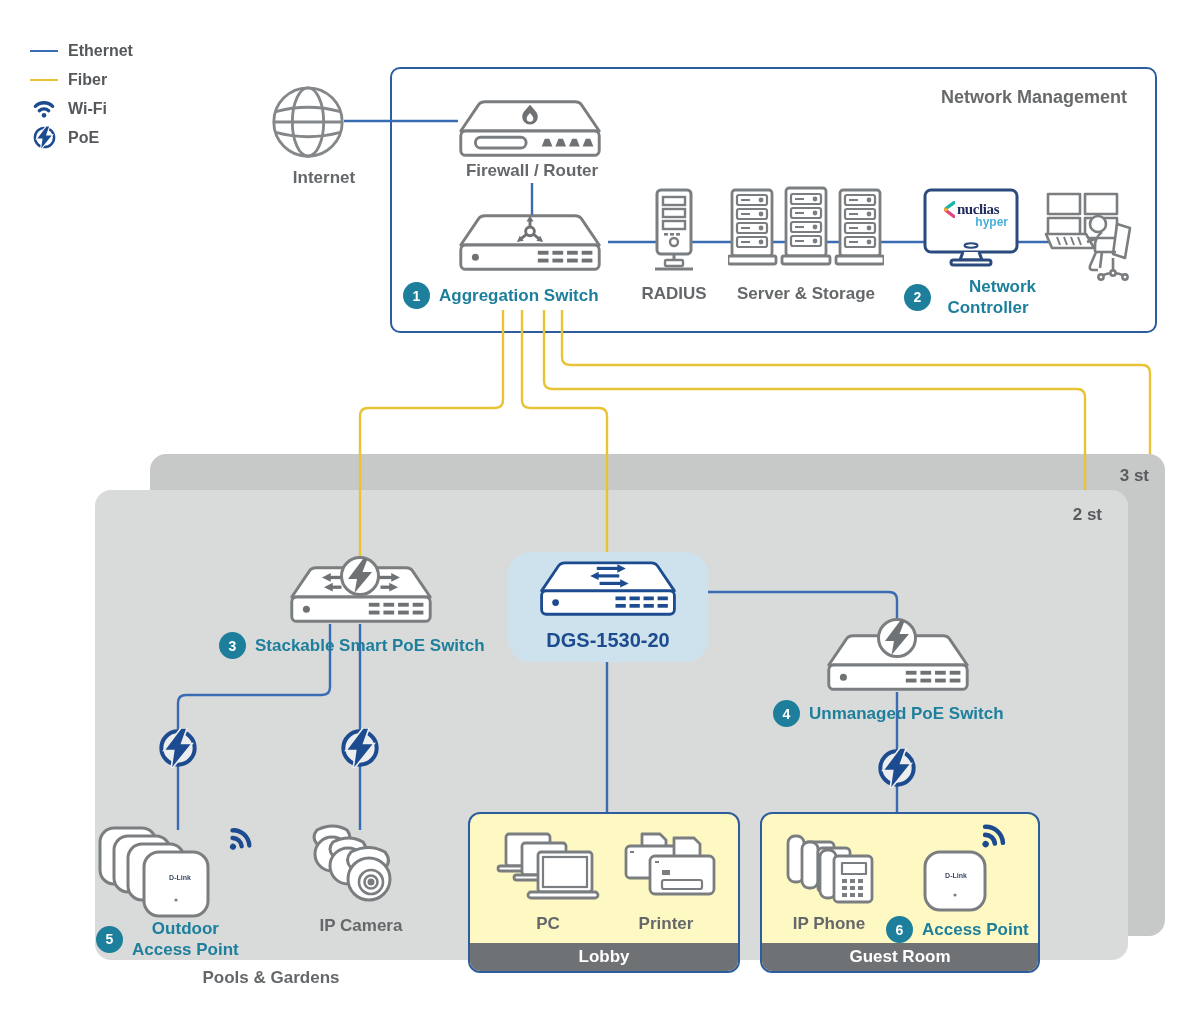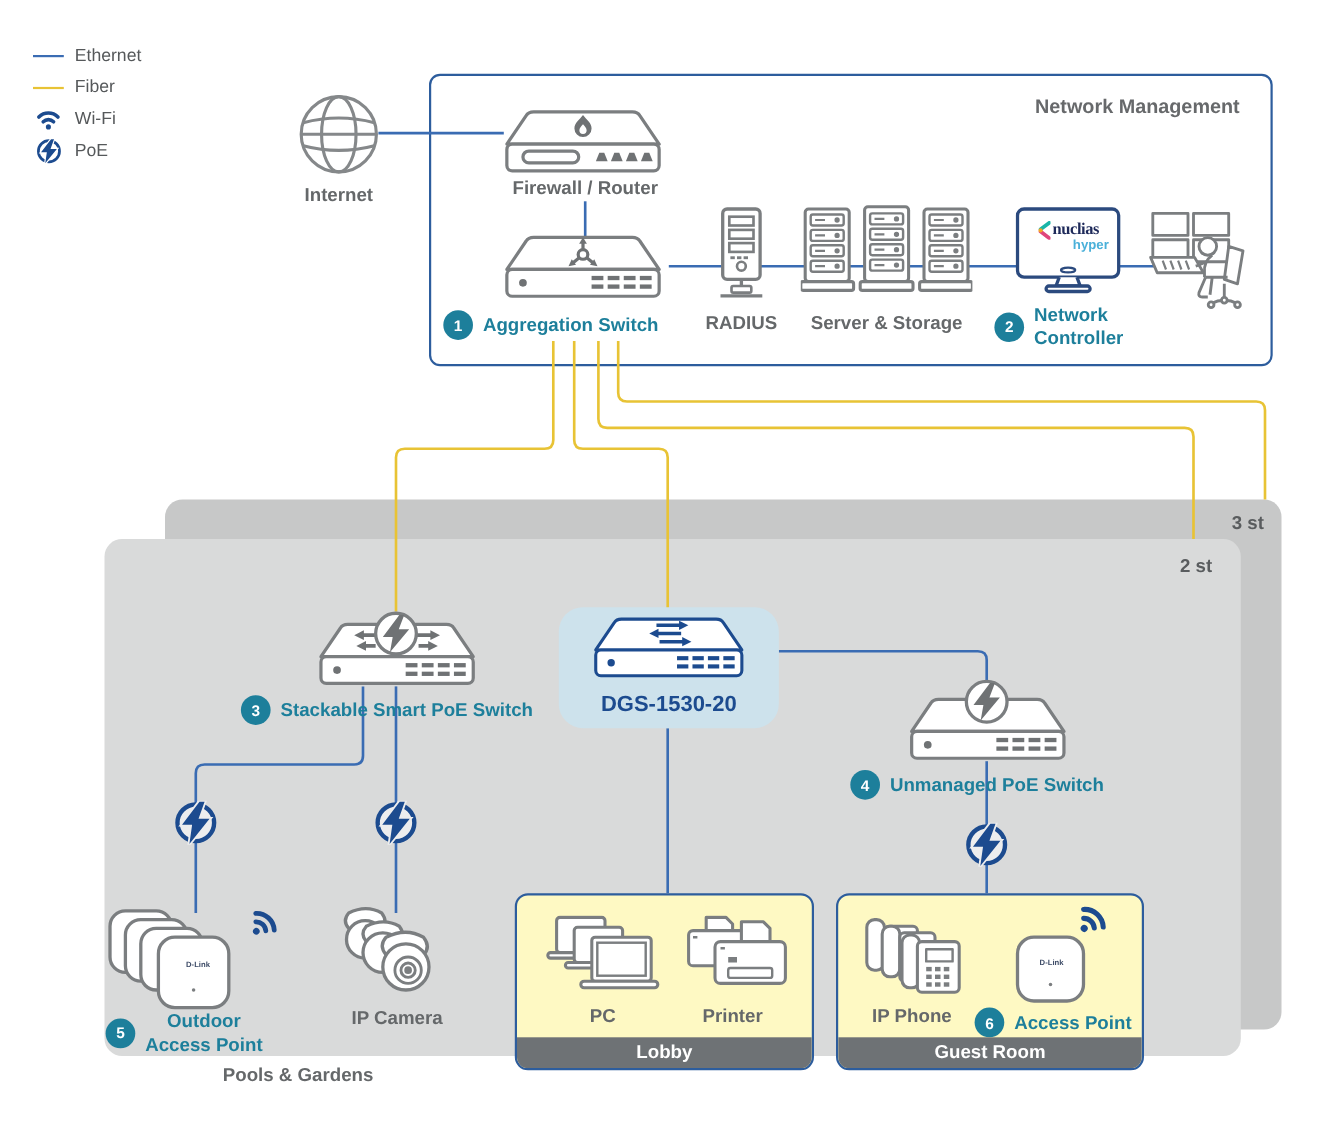--- a/index.html
+++ b/index.html
@@ -46,21 +46,21 @@
   .brand-tiny { position:absolute; font-size:7px; font-weight:700; color:#3c4a66; text-align:center; letter-spacing:0; }
 
   
   .nuclias-wrap { position:absolute; left:932px; top:201px; width:78px; z-index:5; }
   .nuclias-row { display:flex; align-items:center; justify-content:center; gap:2px; }
   .nuclias-txt { font-size:15px; font-weight:800; color:#1e2a5a; letter-spacing:-0.4px;font-family:Liberation Serif, serif; }
   .hyper-txt { font-size:12px; font-weight:600; color:#4ab0d9; text-align:right; margin-top:-3px; padding-right:2px; }
 
   .legend { position:absolute; left:30px; top:36px; }
   .legend-row { display:flex; align-items:center; gap:10px; height:29px; }
-  .legend-label { font-size:16px; font-weight:400; color:#55585a; }
+  .legend-label { font-size:16px; font-weight:700; color:#55585a; }
   .swatch { width:28px; height:0; border-top:2.5px solid; }
 </style>
 </head>
 <body>
 
 <div class="canvas">
 
   <div class="floor floor-3">
     <div class="floor-label" style="right:16px; top:12px;">3 st</div>
   </div>
@@ -122,21 +122,21 @@
       </div>
     </div>
 
     <svg class="abs" style="left:270px;top:84px;" width="76" height="76" viewBox="0 0 80 80">
       <g fill="#fff" stroke="#85888a" stroke-width="3">
         <circle cx="40" cy="40" r="36"></circle>
         <ellipse cx="40" cy="40" rx="16.5" ry="36" fill="none"></ellipse>
         <path d="M6 29 Q40 20 74 29 M6 51 Q40 60 74 51 M4 40 H76" fill="none"></path>
       </g>
     </svg>
-    <div class="lbl" style="left:248px;top:168px;width:120px;">Internet</div>
+    <div class="lbl" style="left:264px;top:168px;width:120px;">Internet</div>
 
     <svg class="abs" style="left:452px;top:98px;" width="156" height="62" viewBox="0 0 160 62">
       <g stroke="#7b7e80" stroke-width="3" stroke-linejoin="round" fill="#fff">
         <path d="M34 3 H126 Q131 3 133 6.5 L151 33 H9 L27 6.5 Q29 3 34 3 Z"></path>
         <rect x="9" y="33" width="142" height="25" rx="5"></rect>
         <rect x="24" y="39.5" width="52" height="11" rx="5.5" fill="none"></rect>
       </g>
       <g fill="#6f7274">
         <path d="M92 49 l3.2 -8 h4.6 l3.2 8 Z"></path>
         <path d="M106 49 l3.2 -8 h4.6 l3.2 8 Z"></path>
@@ -260,21 +260,21 @@
           <path d="M3 9.5 L11 15.5" stroke="#e0457b" stroke-width="3.4" stroke-linecap="round" fill="none"></path>
           <circle cx="3" cy="8.5" r="1.9" fill="#f5a623"></circle>
         </svg>
         <span class="nuclias-txt">nuclias</span>
       </div>
       <div class="hyper-txt">hyper</div>
     </div>
     <div class="num-row" style="left:904px;top:276px;">
       <span class="badge">2</span>
       <span class="two-line" style="text-align:left;">
-        <span style="display:block;">Network</span>
+        <span style="display:block;margin-left:29px;">Network</span>
         <span style="display:block;text-align:center;">Controller</span>
       </span>
     </div>
 
     <svg class="abs" style="left:1040px;top:186px;" width="122" height="100" viewBox="0 0 122 100">
       <g stroke="#7b7e80" stroke-width="2.6" fill="#fff" stroke-linejoin="round">
         <rect x="8" y="8" width="32" height="20"></rect>
         <rect x="45" y="8" width="32" height="20"></rect>
         <rect x="8" y="32" width="32" height="20"></rect>
         <rect x="45" y="32" width="32" height="20"></rect>

